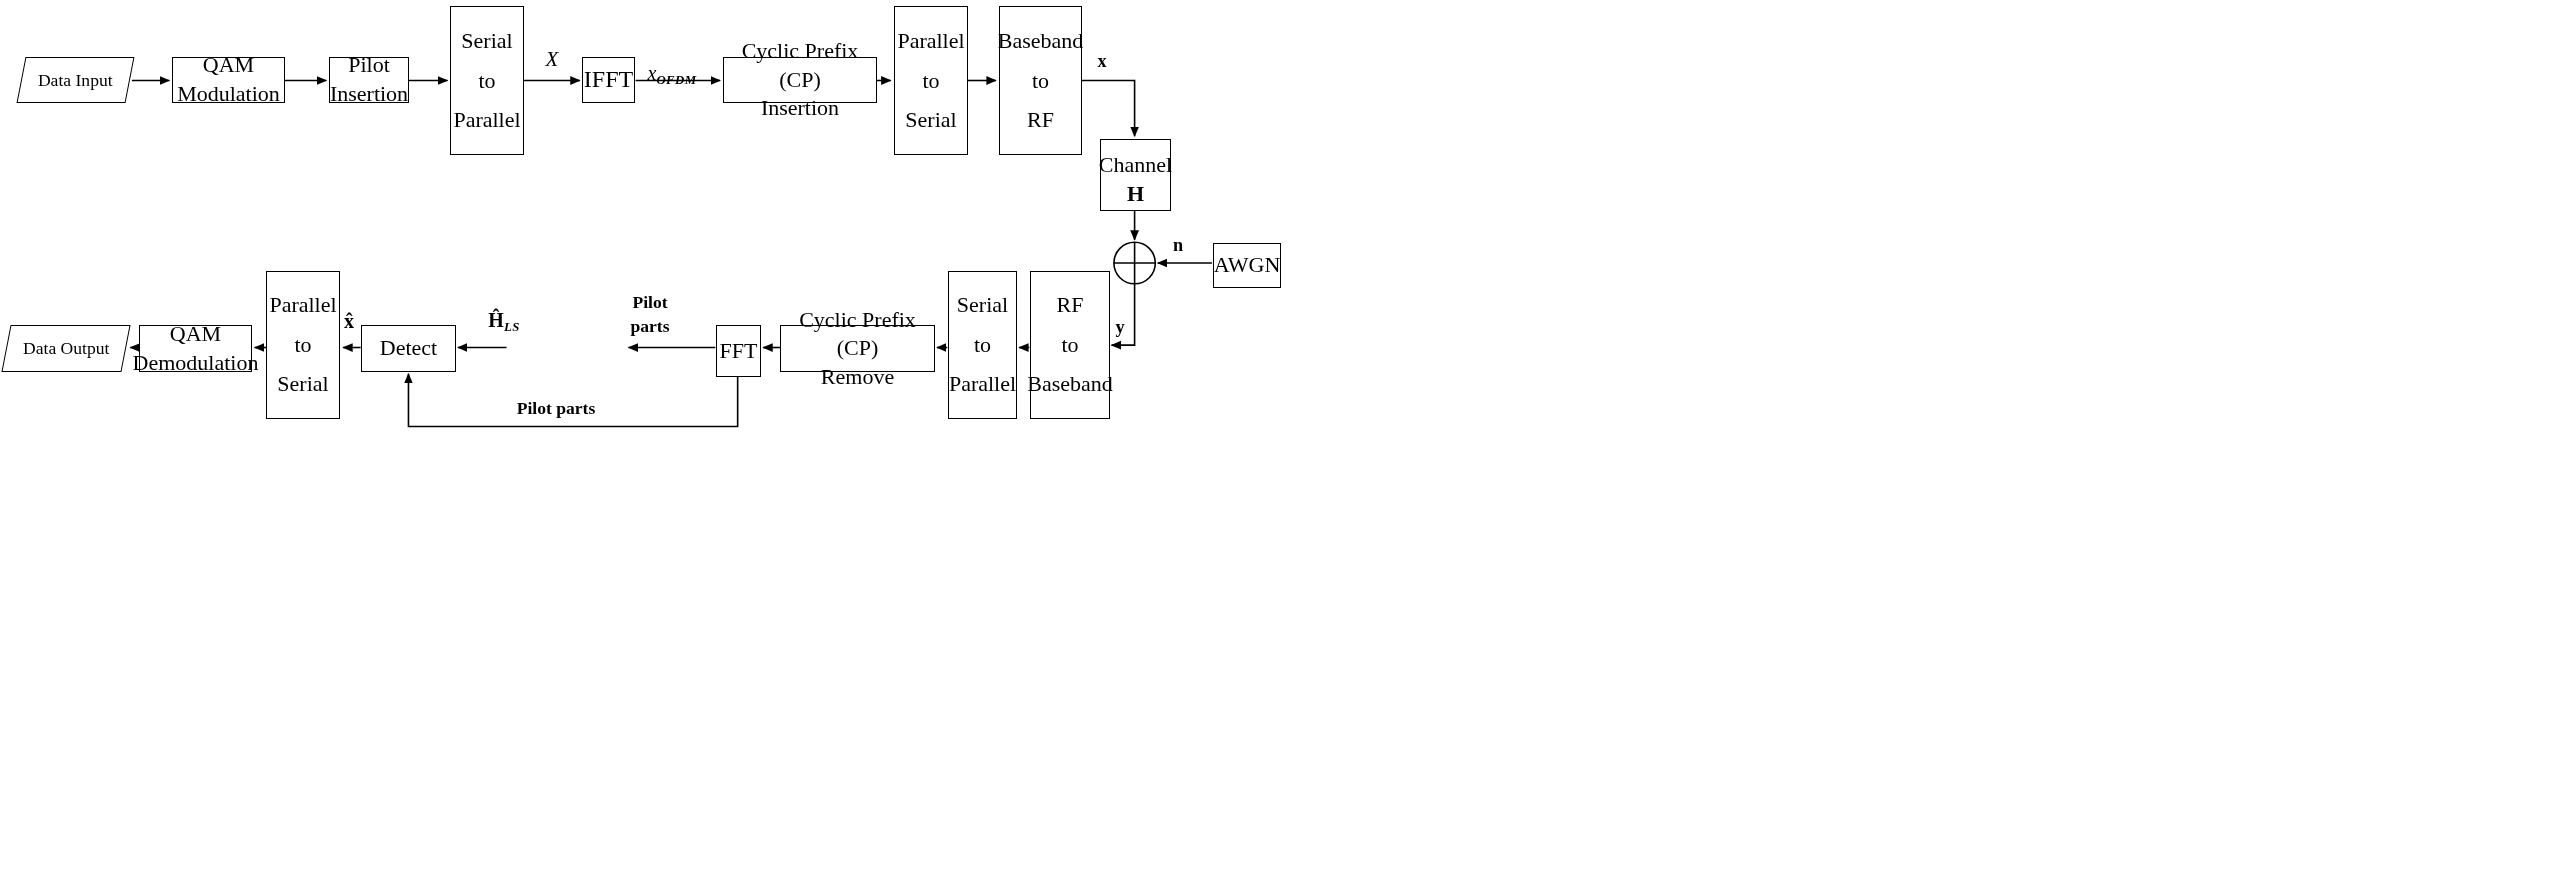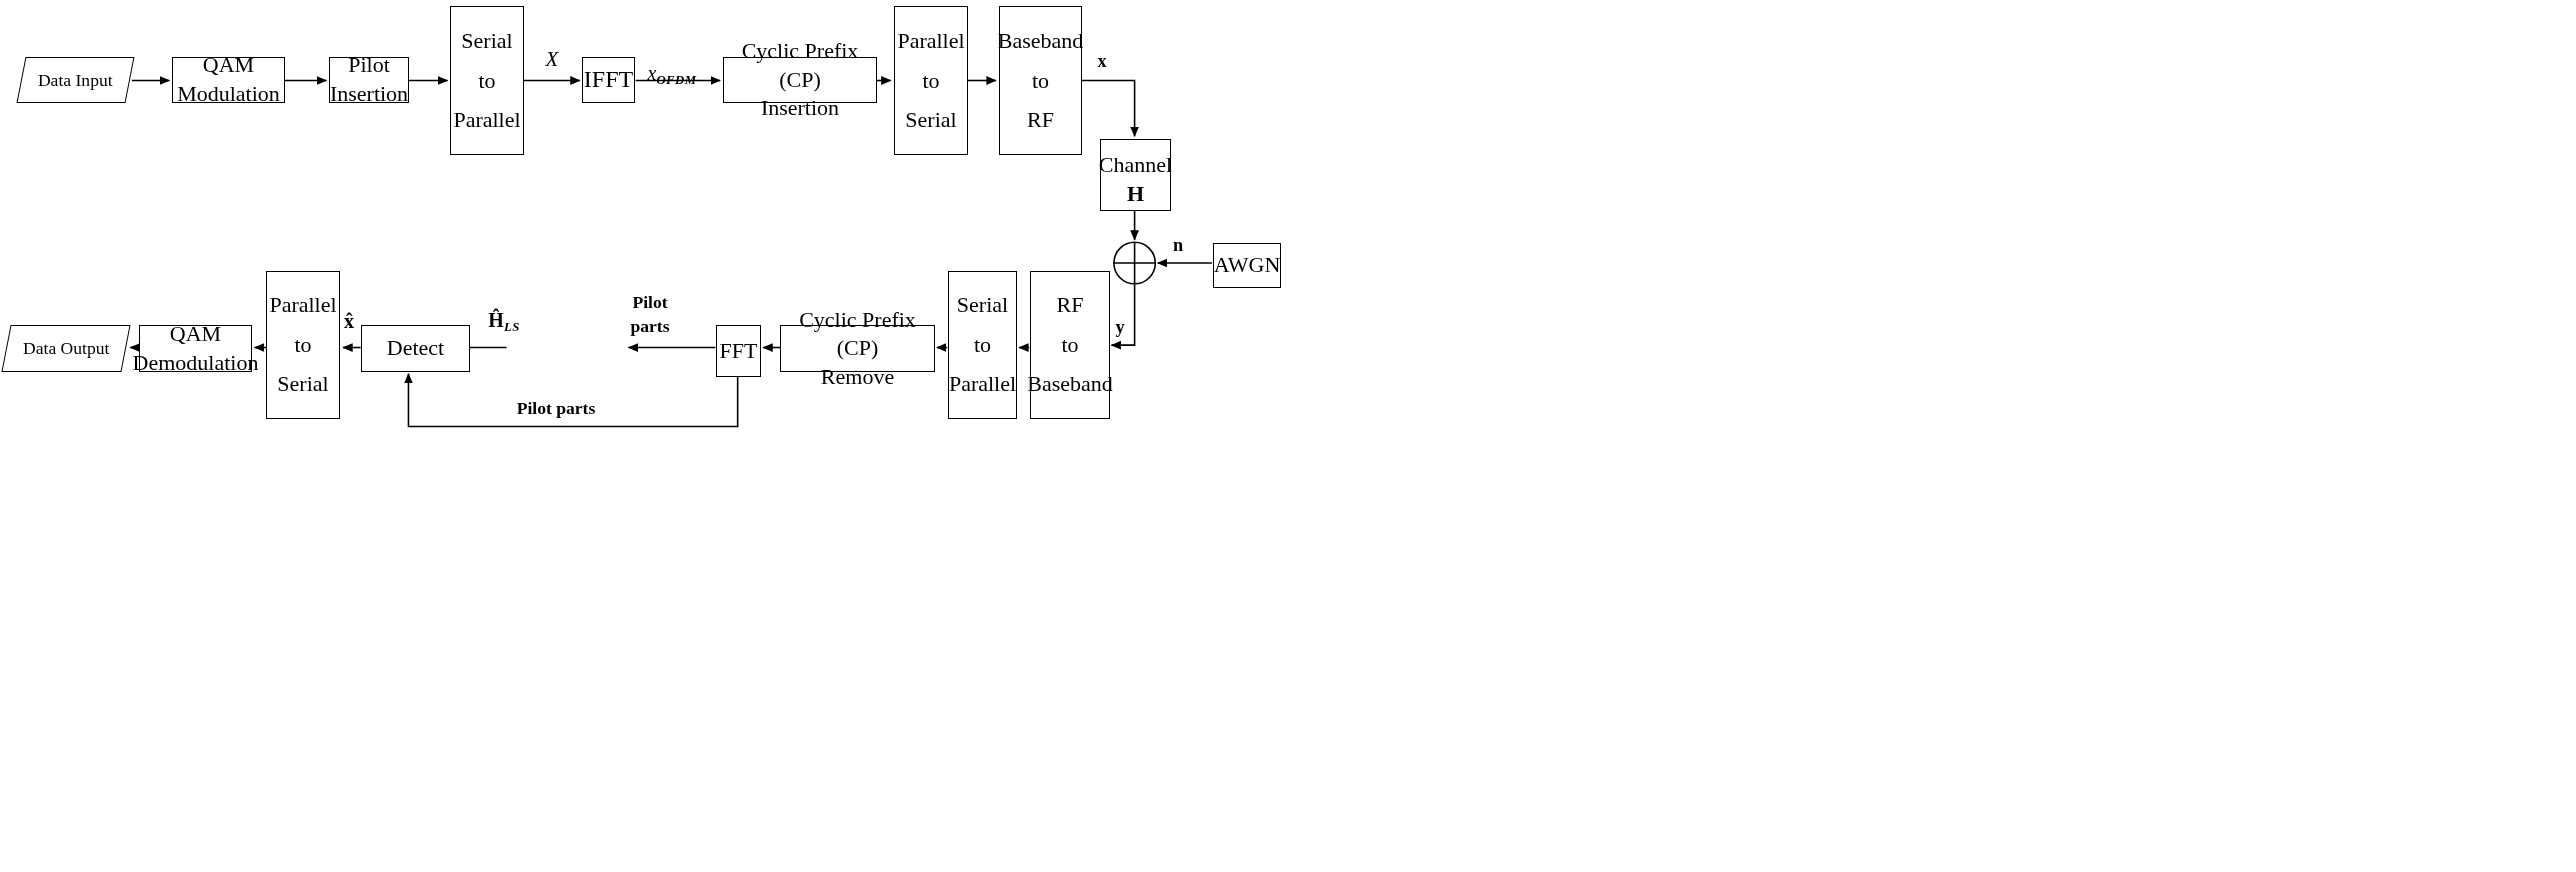--- a/index.html
+++ b/index.html
@@ -144,21 +144,21 @@
   <div class="box" style="left:780px;top:325px;width:155px;height:47px;">
     <span>Cyclic Prefix (CP)</span>
     <span>Remove</span>
   </div>
 
   <div class="box" style="left:716px;top:325px;width:45px;height:52px;">
     <span>FFT</span>
   </div>
 
 
-  <div class="box" style="left:361px;top:325px;width:109px;height:47px;">
+  <div class="box" style="left:361px;top:325px;width:95px;height:47px;">
     <span>Detect</span>
   </div>
 
   <div class="box v3" style="left:266px;top:271px;width:74px;height:148px;">
     <span>Parallel</span>
     <span>to</span>
     <span>Serial</span>
   </div>
 
   <div class="box" style="left:139px;top:325px;width:113px;height:47px;">

